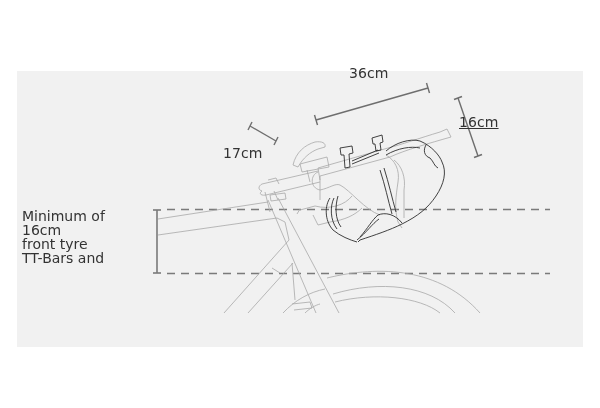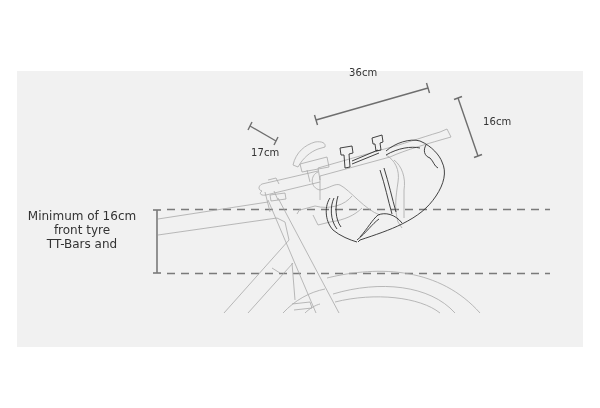--- a/index.html
+++ b/index.html
@@ -25,33 +25,33 @@
     svg.drawing {
       position: absolute;
       left: 0;
       top: 0;
       width: 600px;
       height: 408px;
     }
     .label {
       position: absolute;
       color: #333333;
-      font-size: 10px;
+      font-size: 14px;
       line-height: 14px;
       white-space: nowrap;
       letter-spacing: 0.1px;
     }
     .clearance-note {
       position: absolute;
       left: 22px;
       top: 209px;
       width: 120px;
-      text-align: center;
+      text-align: left;
       color: #333333;
-      font-size: 12px;
+      font-size: 14px;
       line-height: 14px;
     }
     .clearance-note span { display: block; }
   </style>
 </head>
 <body>
 
 <div class="panel"></div>
 
 <svg class="drawing" viewBox="0 0 600 408">
@@ -145,20 +145,20 @@
     <line x1="454" y1="99.5" x2="462" y2="96.5"></line>
     <line x1="474" y1="157.5" x2="482" y2="154.5"></line>
 
     <line x1="250" y1="126" x2="276" y2="141"></line>
     <line x1="248" y1="130" x2="252" y2="122"></line>
     <line x1="274" y1="145" x2="278" y2="137"></line>
   </g>
 </svg>
 
 <div class="label" style="left:349px; top:66px;">36cm</div>
-<div class="label" style="left:483px; top:115px;">16cm</div>
-<div class="label" style="left:223px; top:146px;margin-left:28px;">17cm</div>
+<div class="label" style="left:459px; top:115px;text-decoration:underline;">16cm</div>
+<div class="label" style="left:223px; top:146px;">17cm</div>
 
 <div class="clearance-note">
   <span>Minimum of 16cm</span>
   <span>front tyre</span>
   <span>TT-Bars and</span>
 </div>
 
 </body></html>

